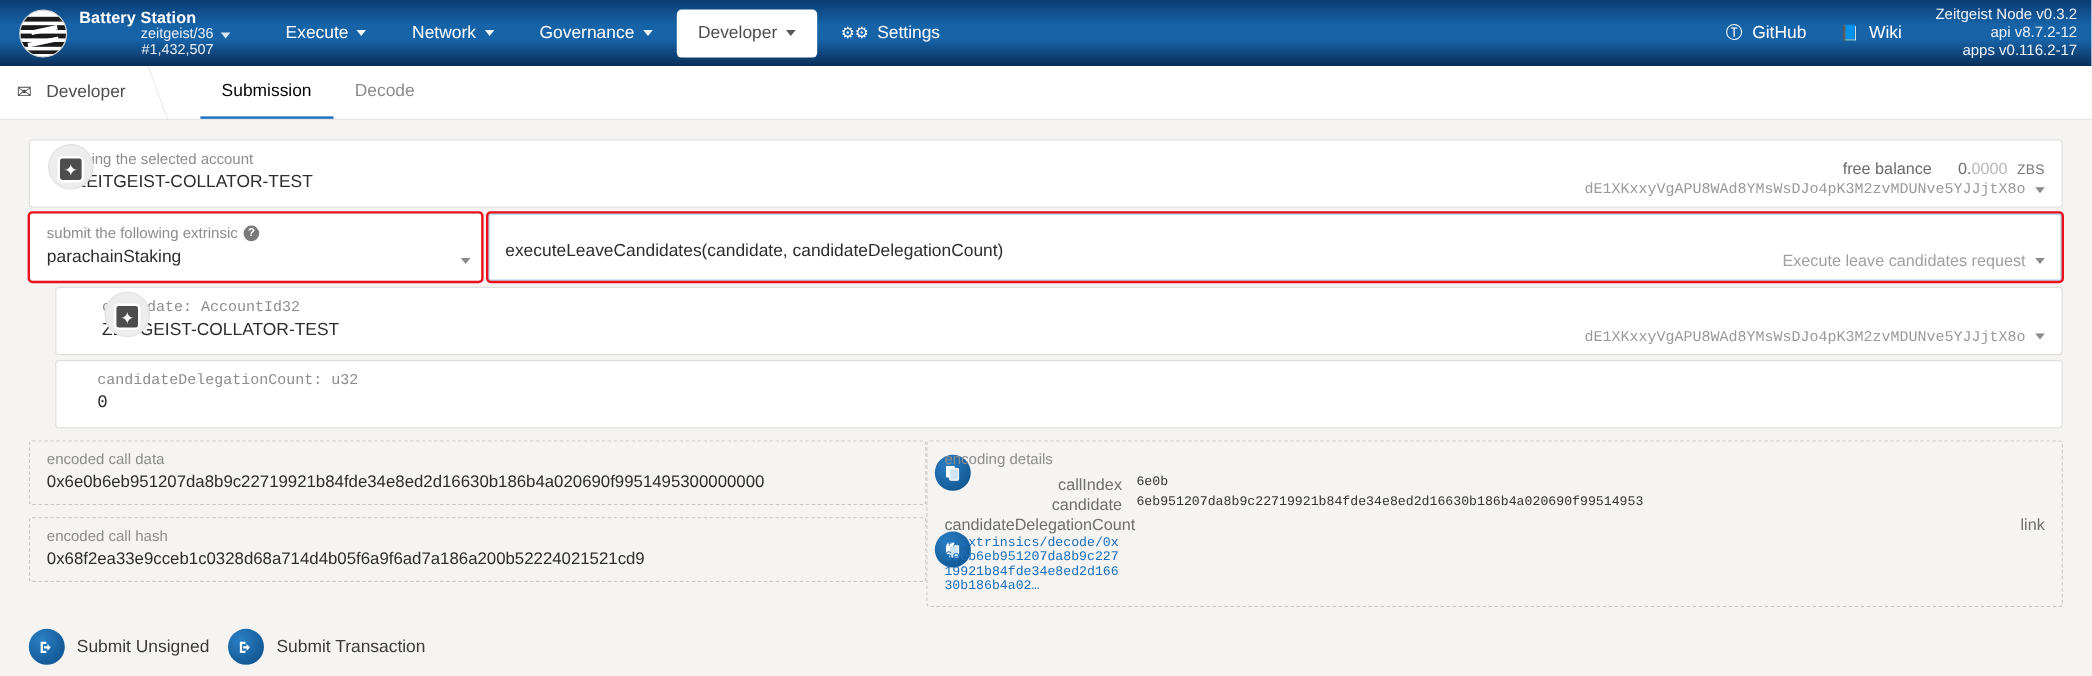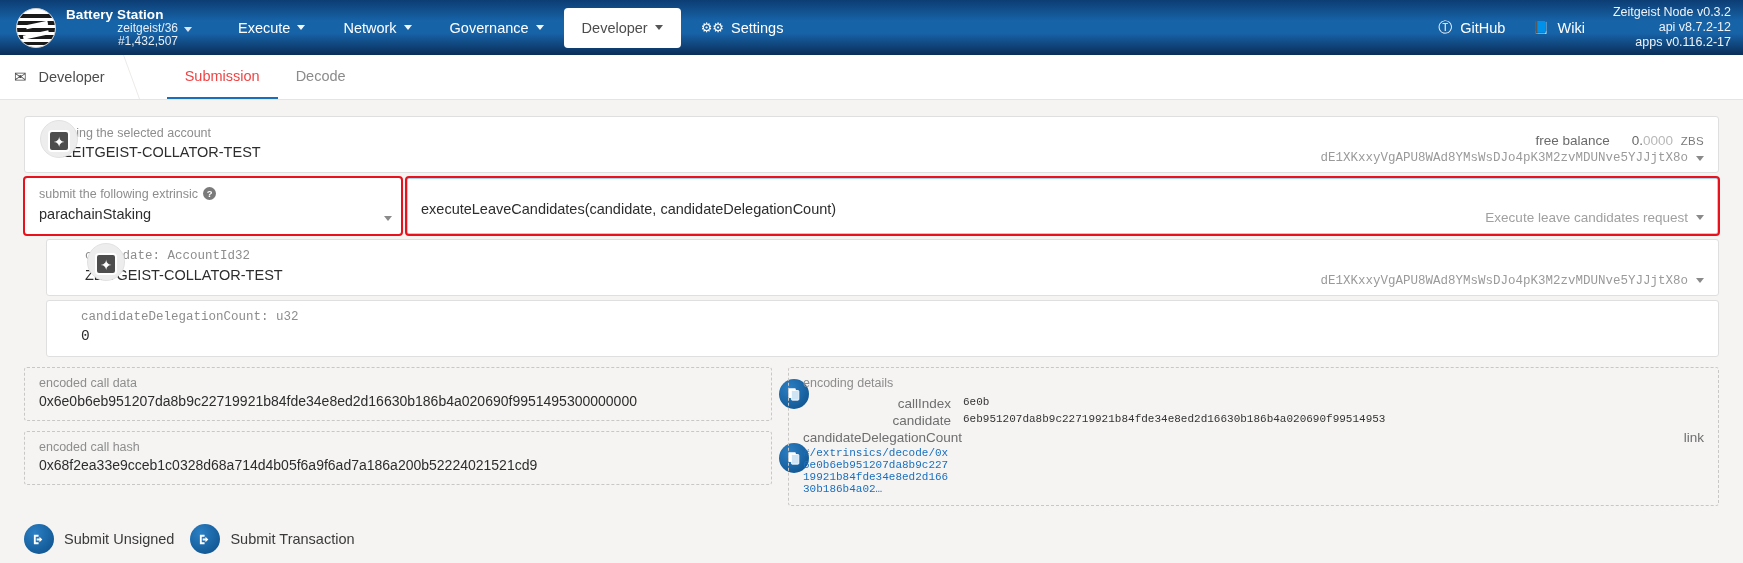--- a/index.html
+++ b/index.html
@@ -67,21 +67,21 @@
     content:""; position:absolute; right:-1px; top:0; bottom:0; width: 40px;
     border-right: 1px solid #eceae8;
     transform: skewX(20deg);
   }
   .tabs { display:flex; align-items:stretch; margin-left: 36px; }
   .tab {
     display:flex; align-items:center; padding: 0 18px;
     font-size:14.5px; color:#8b8b8b; cursor:pointer;
     border-bottom: 2px solid transparent;
   }
-  .tab.active { color:#ef4444; border-bottom: 2px solid #1a6fbd; font-weight:400;}
+  .tab.active { color:#000000; border-bottom: 2px solid #1a6fbd; font-weight:400;}
 
   
   .content { padding: 16px 24px 0 24px; position:relative; height: calc(563px - 100px); }
   .row {
     display:flex; align-items:stretch; position:relative;
     margin-bottom: 2px;
   }
 
   .toggle-btn {
     width: 22px; height:22px; border-radius:4px;
@@ -134,21 +134,21 @@
 
   .sel-left { flex: 0 0 378px; margin-right: 4px; position:relative; }
   .sel-right { flex:1; position:relative; }
 
   
   .subrow { margin-left: 22px; }
   .param-label { font-family:"Liberation Mono", monospace; font-size:12.5px; color:#999; }
   .param-val-mono { font-family:"Liberation Mono", monospace; font-size:14px; color:#2d2d2d;}
 
   
-  .bottom-area { display:flex; gap:16px; margin-top: 10px; }
+  .bottom-area { display:flex; margin-top: 10px; }
   .bcol-left { flex: 0 0 748px; }
   .bcol-right { flex: 1; }
   .dashed {
     border: 1px dashed #c9c7c5; border-radius:3px;
     padding: 8px 14px 10px 14px; position:relative; margin-bottom: 10px;
     min-height: 54px;
   }
   .dashed .dlabel { font-size:12.5px; color:#8d8d8d; }
   .dashed .dval { font-size:14px; color:#2d2d2d; margin-top:3px; word-break:break-all;}
   .copybtn {

